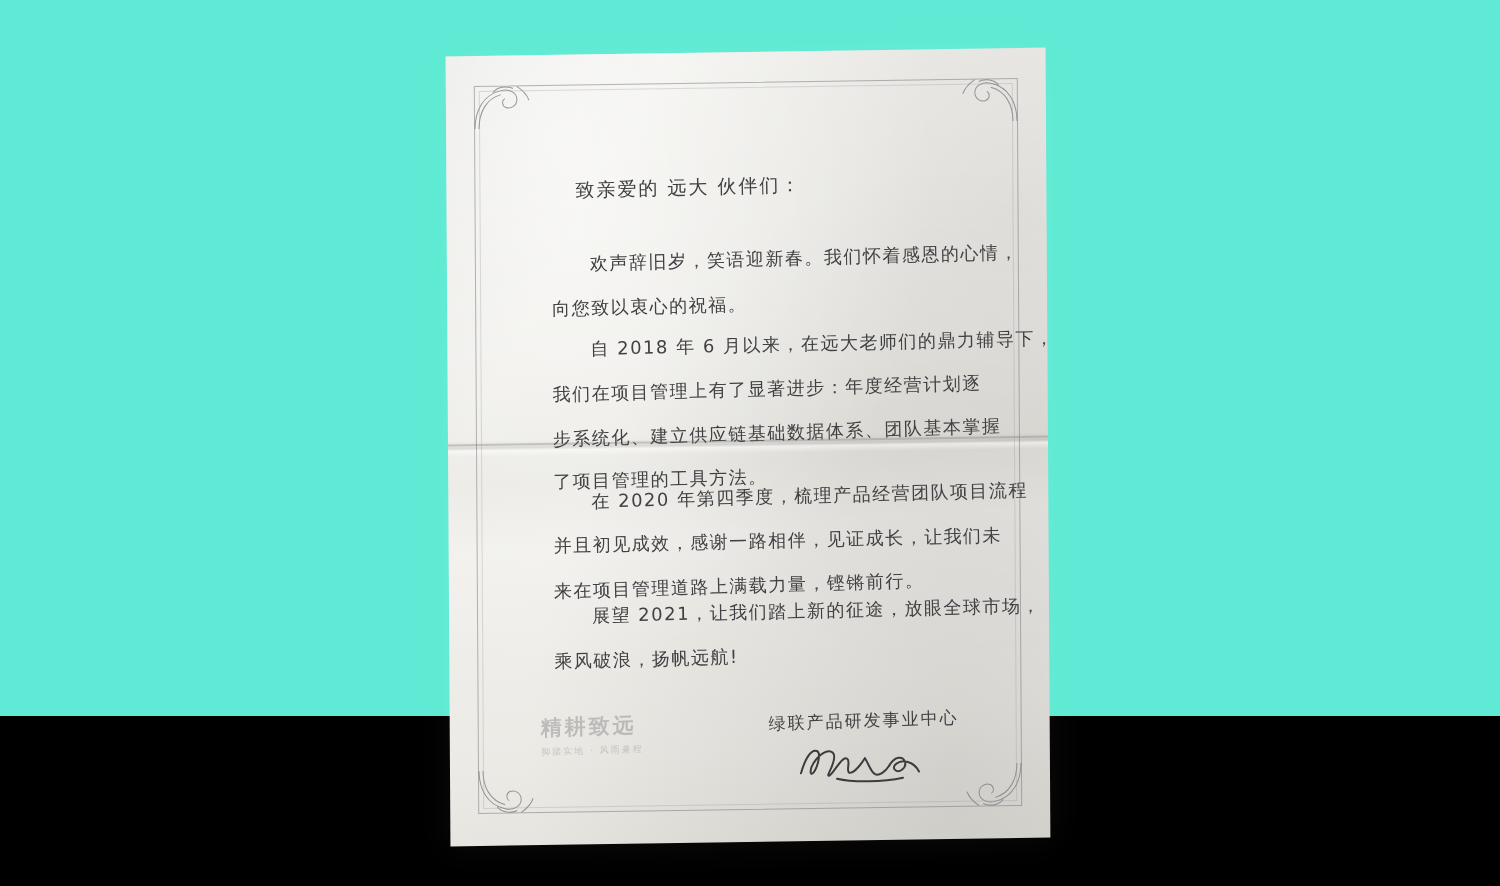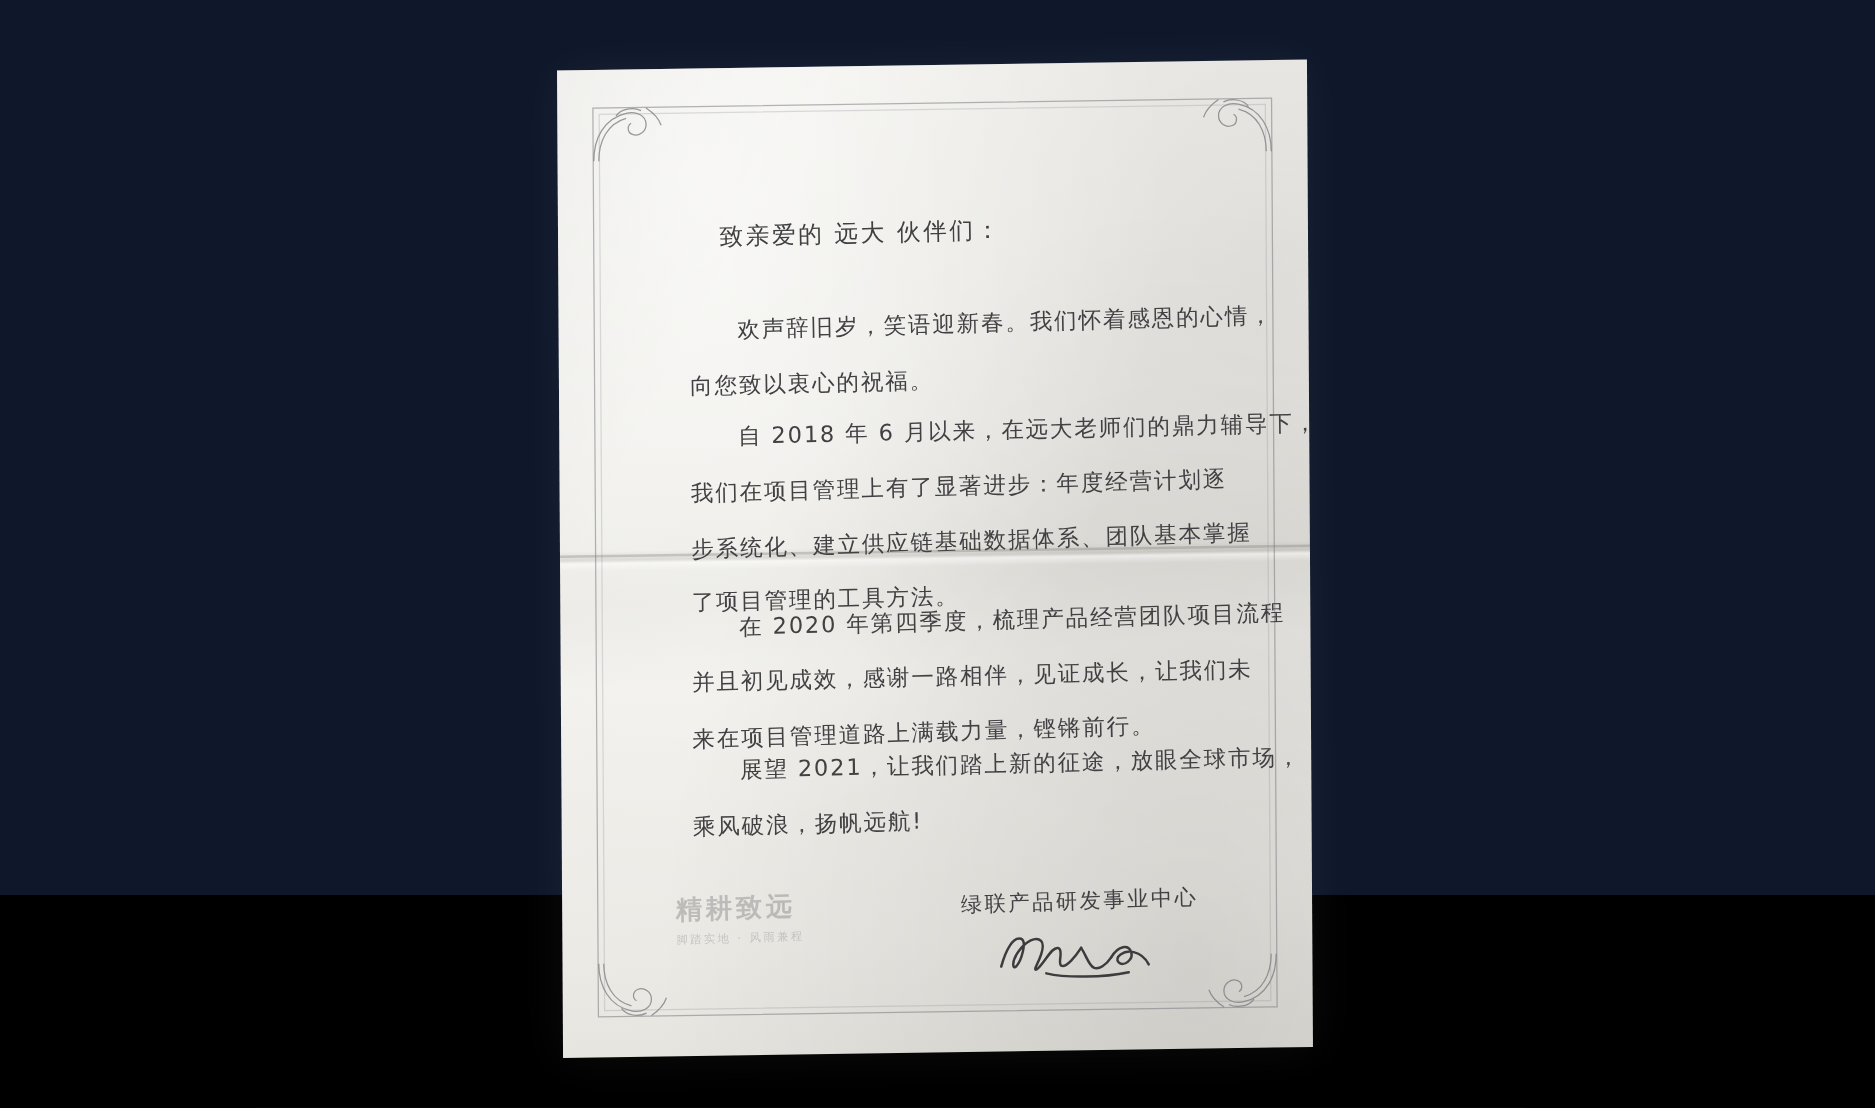--- a/index.html
+++ b/index.html
@@ -13,21 +13,21 @@
     height: 886px;
     overflow: hidden;
     font-family: "Liberation Sans", sans-serif;
   }
 
   
   #photo-stage {
     position: relative;
     width: 1500px;
     height: 716px;
-    background: #0f172a;
+    background: #5eead4;
   }
 
   
   #letter-sheet {
     position: absolute;
     left: 448px;
     top: 52px;
     width: 600px;
     height: 790px;
     background:

